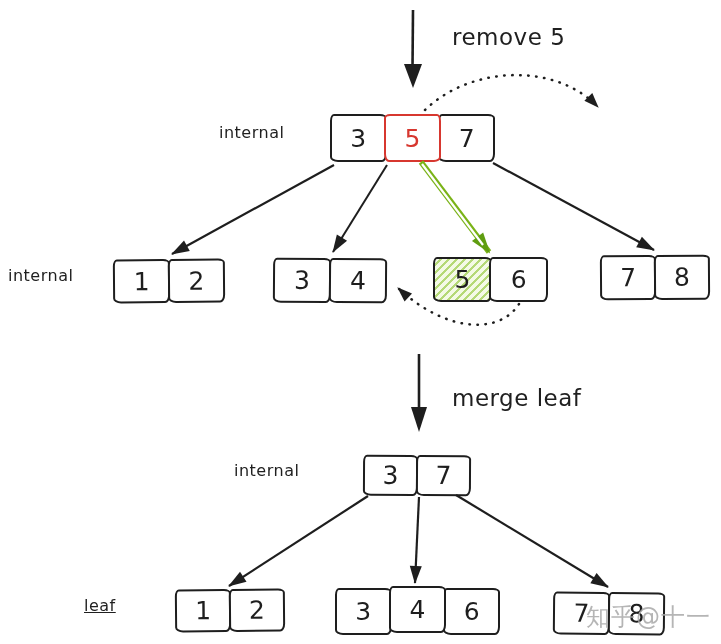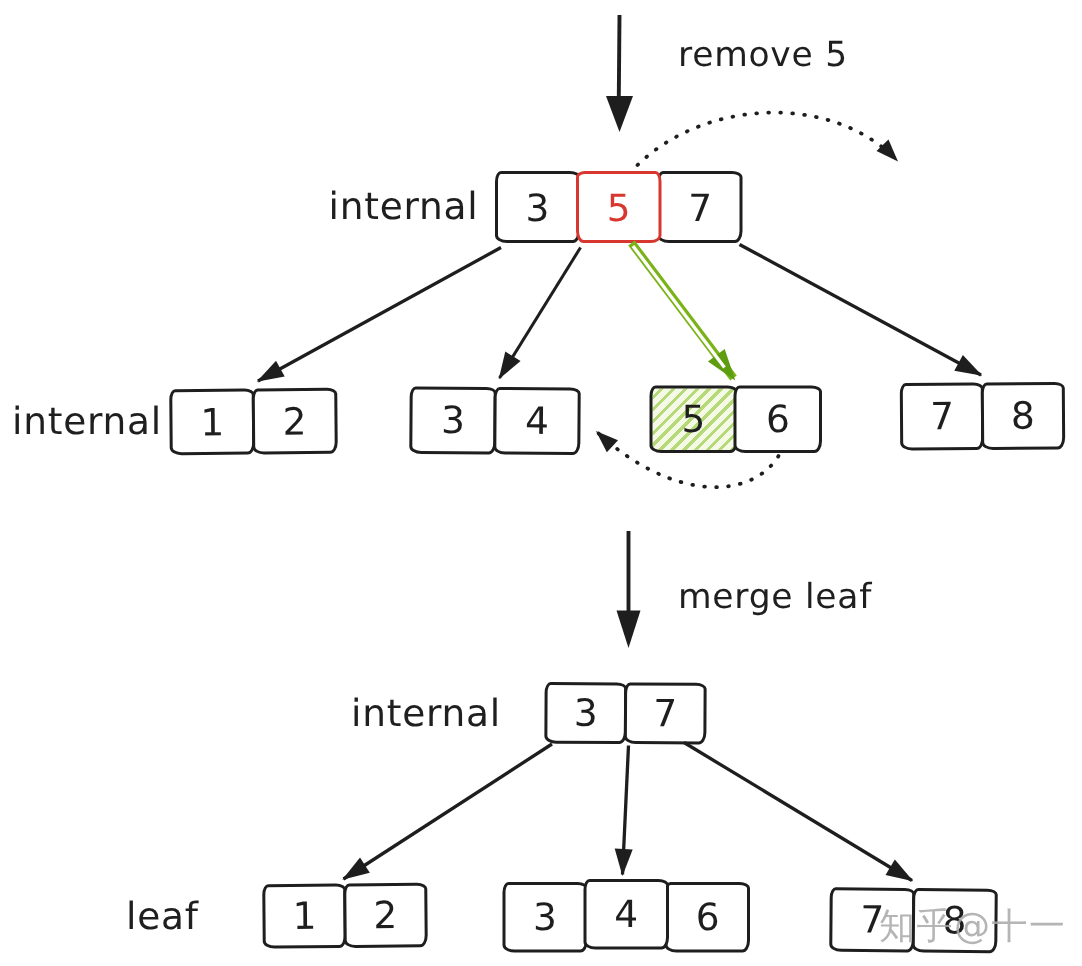--- a/index.html
+++ b/index.html
@@ -8,21 +8,21 @@
     --green:#7ab317;
     --green-dark:#5f9d10;
     --green-hatch:#b5d977;
     --green-fill:#f4fae6;
     --watermark:#a9a9a9;
   }
   *{margin:0;padding:0;box-sizing:border-box;}
   body{background:#ffffff;font-family:"DejaVu Sans","Liberation Sans",sans-serif;}
   .stage{position:relative;width:721px;height:644px;background:#ffffff;overflow:hidden;}
   svg.overlay{position:absolute;left:0;top:0;z-index:3;pointer-events:none;}
-  .hand{position:absolute;color:#1f1f1f;font-size:25px;letter-spacing:.5px;z-index:2;white-space:nowrap;}
+  .hand{position:absolute;color:#1f1f1f;font-size:16px;letter-spacing:.5px;z-index:2;white-space:nowrap;}
   .node{position:absolute;display:flex;z-index:1;}
   .cell{flex:1;display:flex;align-items:center;justify-content:center;
         border:2.3px solid var(--ink);background:#fff;color:var(--ink);
         font-size:25px;line-height:1;
         border-radius:4px 7px 5px 8px / 7px 4px 8px 5px;}
   .cell + .cell{margin-left:-2.3px;}
   .cell.removed{border-color:var(--red);color:var(--red);z-index:2;
         border-radius:6px 4px 7px 5px / 4px 7px 5px 8px;}
   .cell.hatched{background-color:var(--green-fill);
         background-image:repeating-linear-gradient(135deg,transparent 0 3.5px,var(--green-hatch) 3.5px 5.6px);}
@@ -108,21 +108,21 @@
     <div class="cell">8</div>
   </div>
 
   <div class="hand" style="left:234px;top:461px;">internal</div>
 
   <div class="node" style="left:363px;top:455px;width:108px;height:41px;transform:rotate(.3deg);">
     <div class="cell">3</div>
     <div class="cell">7</div>
   </div>
 
-  <div class="hand" style="left:84px;top:596px;">leaf</div>
+  <div class="hand" style="left:84px;top:596px;text-decoration:underline;">leaf</div>
 
   <div class="node" style="left:175px;top:589px;width:110px;height:43px;transform:rotate(-.5deg);">
     <div class="cell">1</div>
     <div class="cell">2</div>
   </div>
 
   <div class="node" style="left:335px;top:588px;width:165px;height:47px;">
     <div class="cell">3</div>
     <div class="cell" style="transform:translateY(-2px);">4</div>
     <div class="cell">6</div>

